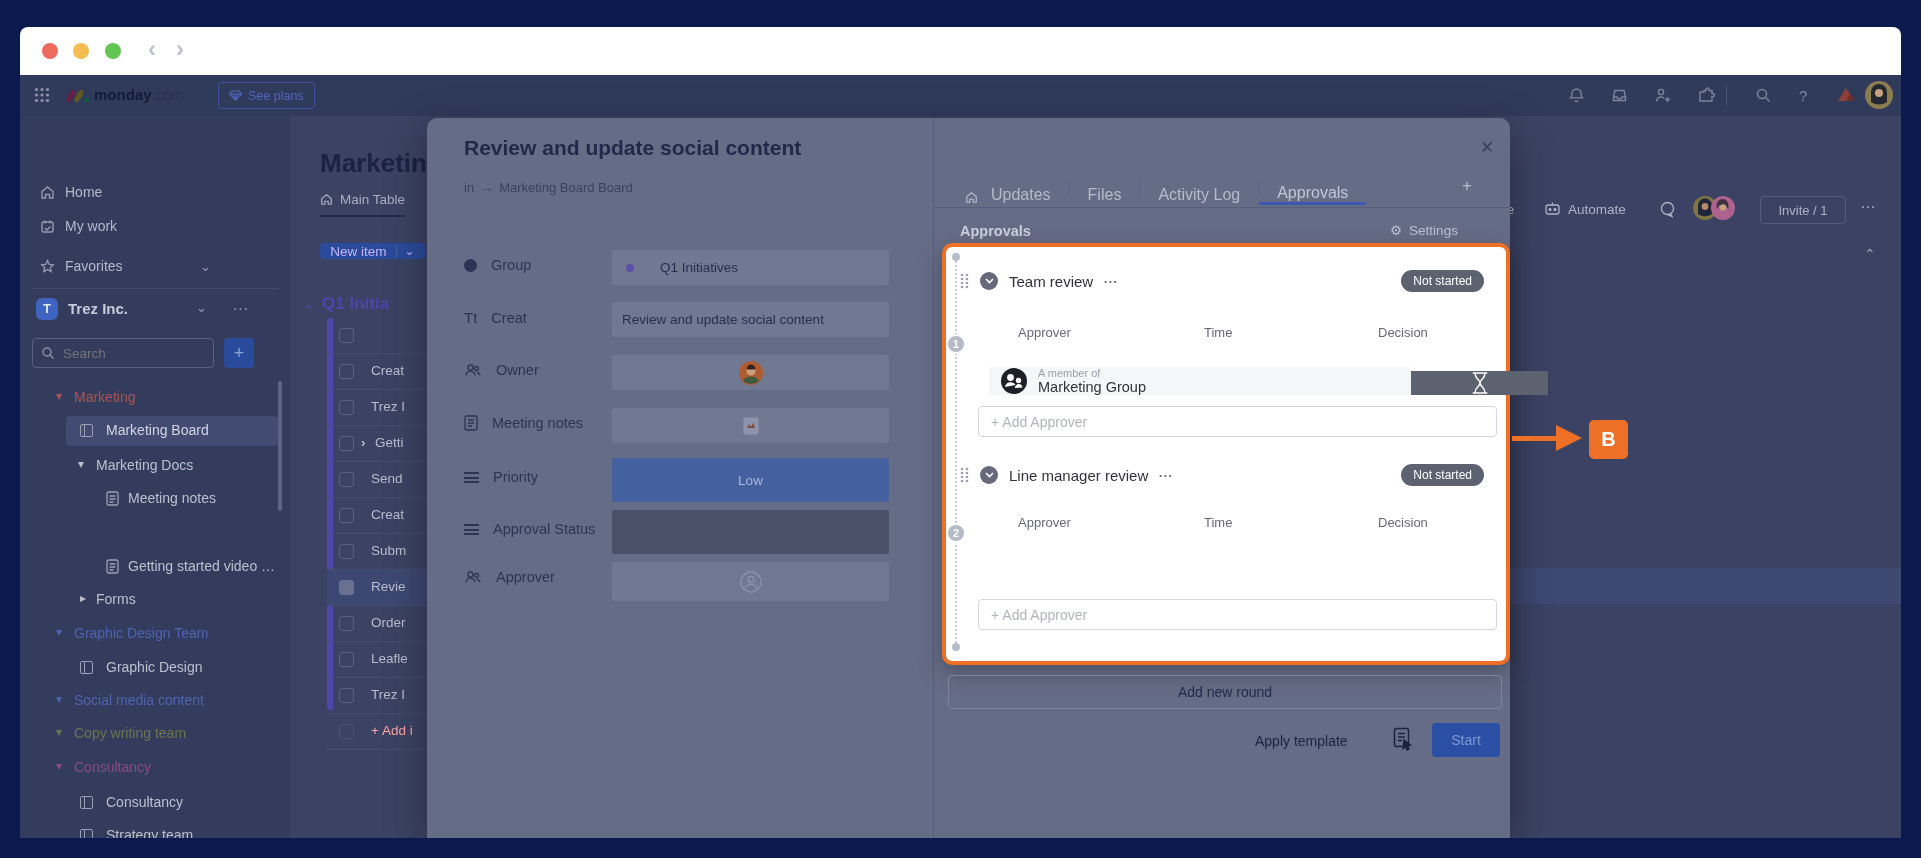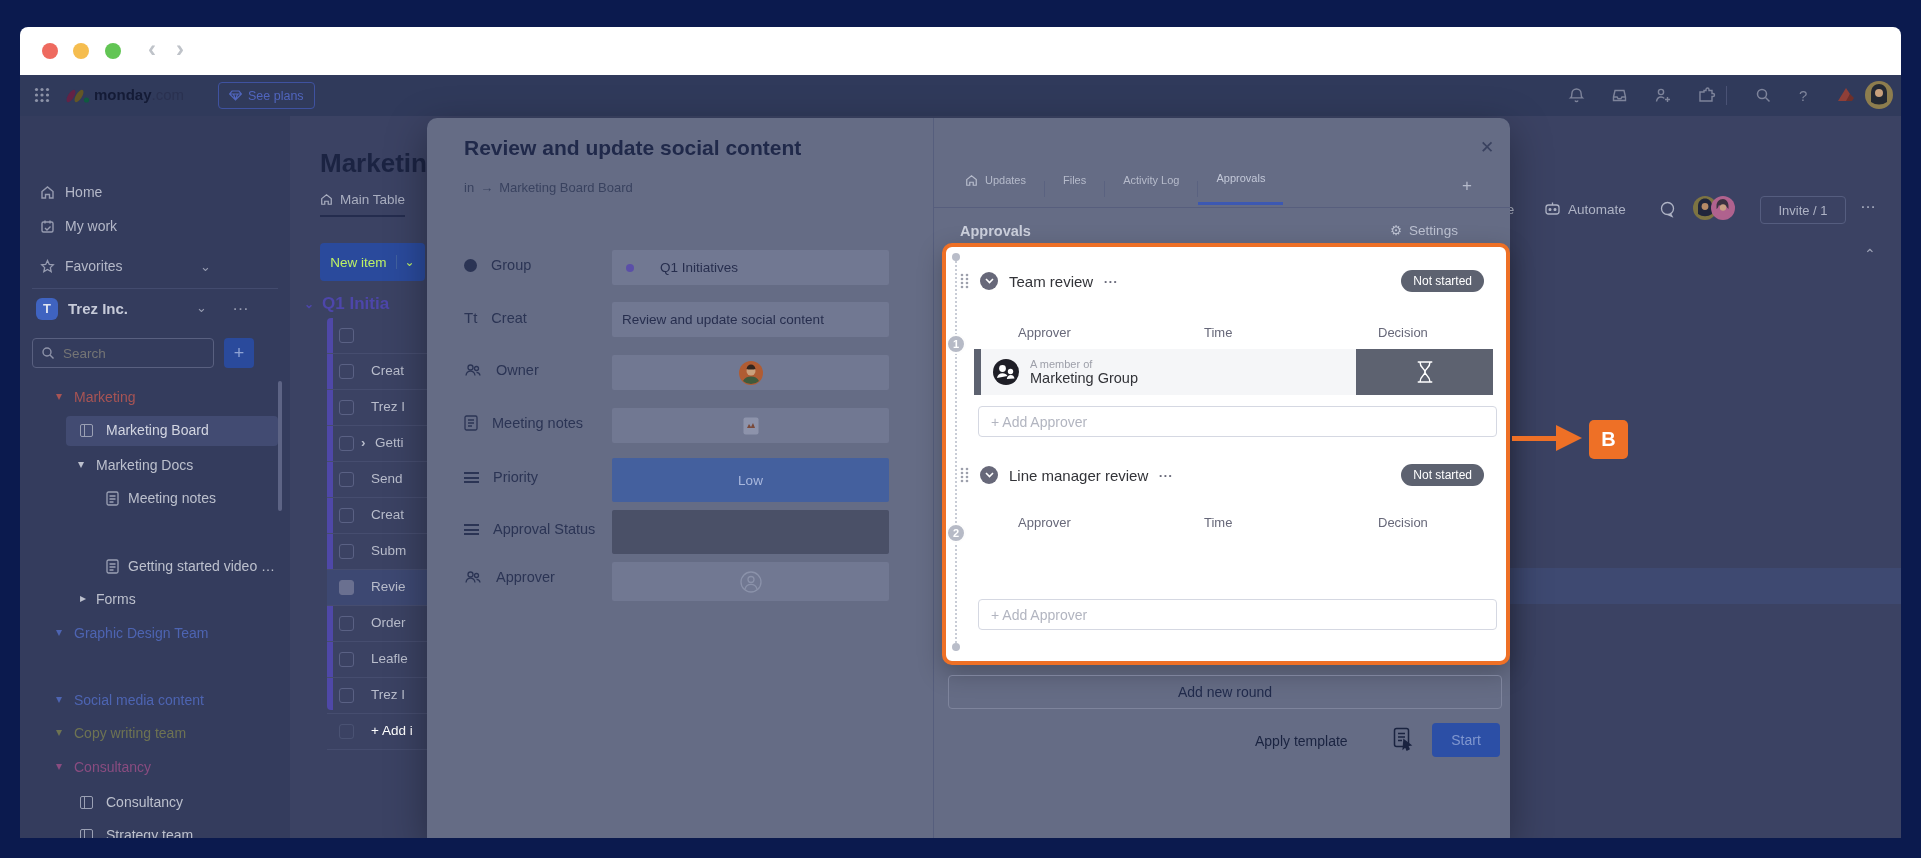--- a/index.html
+++ b/index.html
@@ -35,31 +35,31 @@
   .btext { color:#b9bdcc; font-size:13.5px; }
   .browline { position:absolute; left:307px; width:100px; height:36px; border-bottom:1px solid #464d6f; }
   .toolitem { color:#aeb3c5; font-size:13.5px; }
 
   
   .modal { position:absolute; left:407px; top:43px; width:1083px; height:720px; background:#656c85; border-radius:10px 10px 0 0; box-shadow:0 12px 40px rgba(0,0,0,.35); }
   .f-label { position:absolute; left:37px; display:flex; align-items:center; gap:14px; color:#2b3454; font-size:14.5px; }
   .f-value { position:absolute; left:185px; width:277px; background:#717892; border-radius:2px; display:flex; align-items:center; }
   .hamb { width:15px; height:11px; border-top:2px solid #2b3454; border-bottom:2px solid #2b3454; position:relative; }
   .hamb::after { content:""; position:absolute; left:0; top:3.5px; width:100%; border-top:2px solid #2b3454; }
-  .mtab { display:flex; align-items:flex-start; gap:7px; color:#b6bbcb; font-size:11px; padding:0 18px; height:30px; }
+  .mtab { display:flex; align-items:flex-end; gap:13px; color:#b6bbcb; font-size:16px; padding:0 18px; height:30px; }
   .tabsep { width:1px; height:16px; background:#5a6280; }
 
   
   .panel { position:absolute; left:922px; top:168px; width:568px; height:422px; background:#ffffff; border:4px solid #ee7026; border-radius:10px; box-shadow:0 8px 24px rgba(0,0,0,.25); }
   .r-header { position:absolute; left:14px; right:10px; height:28px; display:flex; align-items:center; gap:11px; }
   .r-title { font-size:15px; font-weight:normal; color:#323338; }
   .chev-circle { width:18px; height:18px; border-radius:50%; background:#676879; display:flex; align-items:center; justify-content:center; }
   .badge { margin-left:auto; margin-right:12px; background:#5d6270; color:#ffffff; font-size:12px; padding:4px 12px; border-radius:12px; }
   .colhdr { position:absolute; color:#676879; font-size:13px; }
-  .arow { position:absolute; left:28px; width:519px; height:46px; display:flex; }
+  .arow { position:absolute; left:36px; width:566px; height:46px; display:flex;align-items:flex-end; }
   .arow .bar { width:7px; background:#5d6270; }
   .arow .main { flex:1; background:#f5f6f8; display:flex; align-items:center; padding-left:12px; gap:11px; }
   .arow .dec { width:137px; background:#5d6270; display:flex; align-items:center; justify-content:center; }
   .addappr { position:absolute; left:32px; width:519px; height:31px; border:1px solid #d5d8e2; border-radius:4px; display:flex; align-items:center; padding-left:12px; color:#b2b5c0; font-size:14px; }
   .numcirc { position:absolute; left:0; width:20px; height:20px; border-radius:50%; background:#b6bac6; border:2px solid #fdfdfd; color:#ffffff; font-size:11px; font-weight:bold; display:flex; align-items:center; justify-content:center; z-index:2; }
   .pin { position:absolute; left:6px; width:8px; height:8px; border-radius:50%; background:#b9bdc9; z-index:2; }
   .tline { position:absolute; left:9px; top:10px; bottom:10px; border-left:2px dotted #c8ccd6; }
 
   .bigbtn { position:absolute; border-radius:4px; display:flex; align-items:center; justify-content:center; }
 </style>
@@ -221,20 +221,24 @@
         <span class="tlabel" style="left:108px;color:#bcc0cd">Getting started video …</span>
       </div>
       <div class="trow" style="top:470px">
         <span class="tri" style="left:60px;color:#bcc0cd">▸</span>
         <span class="tlabel" style="left:76px;color:#bcc0cd">Forms</span>
       </div>
       <div class="trow" style="top:504px">
         <span class="tri" style="left:36px;color:#4d64b2">▾</span>
         <span class="tlabel" style="left:54px;color:#4d64b2">Graphic Design Team</span>
       </div>
+      <div class="trow" style="top:538px">
+        <span class="board-ico" style="left:60px"></span>
+        <span class="tlabel" style="left:86px;color:#bcc0cd">Graphic Design</span>
+      </div>
       <div class="trow" style="top:571px">
         <span class="tri" style="left:36px;color:#4d64b2">▾</span>
         <span class="tlabel" style="left:54px;color:#4d64b2">Social media content</span>
       </div>
       <div class="trow" style="top:604px">
         <span class="tri" style="left:36px;color:#6e7352">▾</span>
         <span class="tlabel" style="left:54px;color:#6e7352">Copy writing team</span>
       </div>
       <div class="trow" style="top:638px">
         <span class="tri" style="left:36px;color:#8a4c80">▾</span>
@@ -253,21 +257,21 @@
     </div>
 
     <div class="abs" style="left:270px;top:41px;width:1611px;height:722px;background:#3b4263;overflow:hidden">
       <span class="abs" style="left:30px;top:32px;width:110px;overflow:hidden;white-space:nowrap;color:#1b2342;font-weight:bold;font-size:26px">Marketin</span>
       <span class="abs" style="left:30px;top:76px;display:flex;align-items:center;gap:7px;color:#a9aec0;font-size:13.5px;padding-bottom:8px;border-bottom:2px solid #242c4e">
         <svg width="13" height="13" viewBox="0 0 15 15" fill="none" stroke="#a9aec0" stroke-width="1.4">
             <path d="M2 6.5 7.5 2 13 6.5V13H9.5V9.5h-4V13H2z"></path>
           </svg>
         <span>Main Table</span>
       </span>
-      <span class="abs bigbtn" style="left:30px;top:127px;width:105px;height:38px;background:#2a4a9c;color:#bef264;font-size:13.5px;gap:9px">
+      <span class="abs bigbtn" style="left:30px;top:127px;width:105px;height:16px;background:#2a4a9c;color:#c4b5fd;font-size:13.5px;gap:9px">
         <span>New item</span>
         <span style="border-left:1px solid #41609f;padding-left:8px;font-size:12px">⌄</span>
       </span>
       <span class="abs" style="left:14px;top:178px;display:flex;gap:8px;align-items:center;color:#4d46aa;font-weight:bold;font-size:17px;width:124px;overflow:hidden;white-space:nowrap">
         <span style="font-size:12px">⌄</span>
         <span>Q1 Initia</span>
       </span>
 
       <span class="abs" style="left:37px;top:202px;width:6px;height:392px;background:#4f48a8;border-radius:4px 0 0 4px"></span>
       <div class="abs" style="left:0;top:202px;width:138px;height:432px">
@@ -310,21 +314,21 @@
         <div class="browline abs" style="left:37px;top:324px;width:101px">
             <span class="cb" style="left:12px;top:10px"></span>
             <span class="abs btext" style="left:44px;top:9px">Leafle</span>
           </div>
         <div class="browline abs" style="left:37px;top:360px;width:101px">
             <span class="cb" style="left:12px;top:10px"></span>
             <span class="abs btext" style="left:44px;top:9px">Trez I</span>
           </div>
         <div class="browline abs" style="left:37px;top:396px;width:101px">
             <span class="cb" style="left:12px;top:10px;opacity:.5"></span>
-            <span class="abs" style="left:44px;top:9px;color:#ffffff;font-size:13.5px">+ Add i</span>
+            <span class="abs" style="left:44px;top:9px;color:#fca5a5;font-size:13.5px">+ Add i</span>
           </div>
       </div>
 
       <span class="abs toolitem" style="left:1213px;top:86px">te</span>
       <span class="abs" style="left:1253px;top:84px">
           <svg width="19" height="17" viewBox="0 0 19 17" fill="none" stroke="#aeb3c5" stroke-width="1.3">
             <rect x="3" y="5" width="13" height="9" rx="2.5"></rect>
             <path d="M9.5 5V2.5"></path>
             <circle cx="7" cy="9.5" r="0.9" fill="#aeb3c5"></circle>
             <circle cx="12" cy="9.5" r="0.9" fill="#aeb3c5"></circle>

